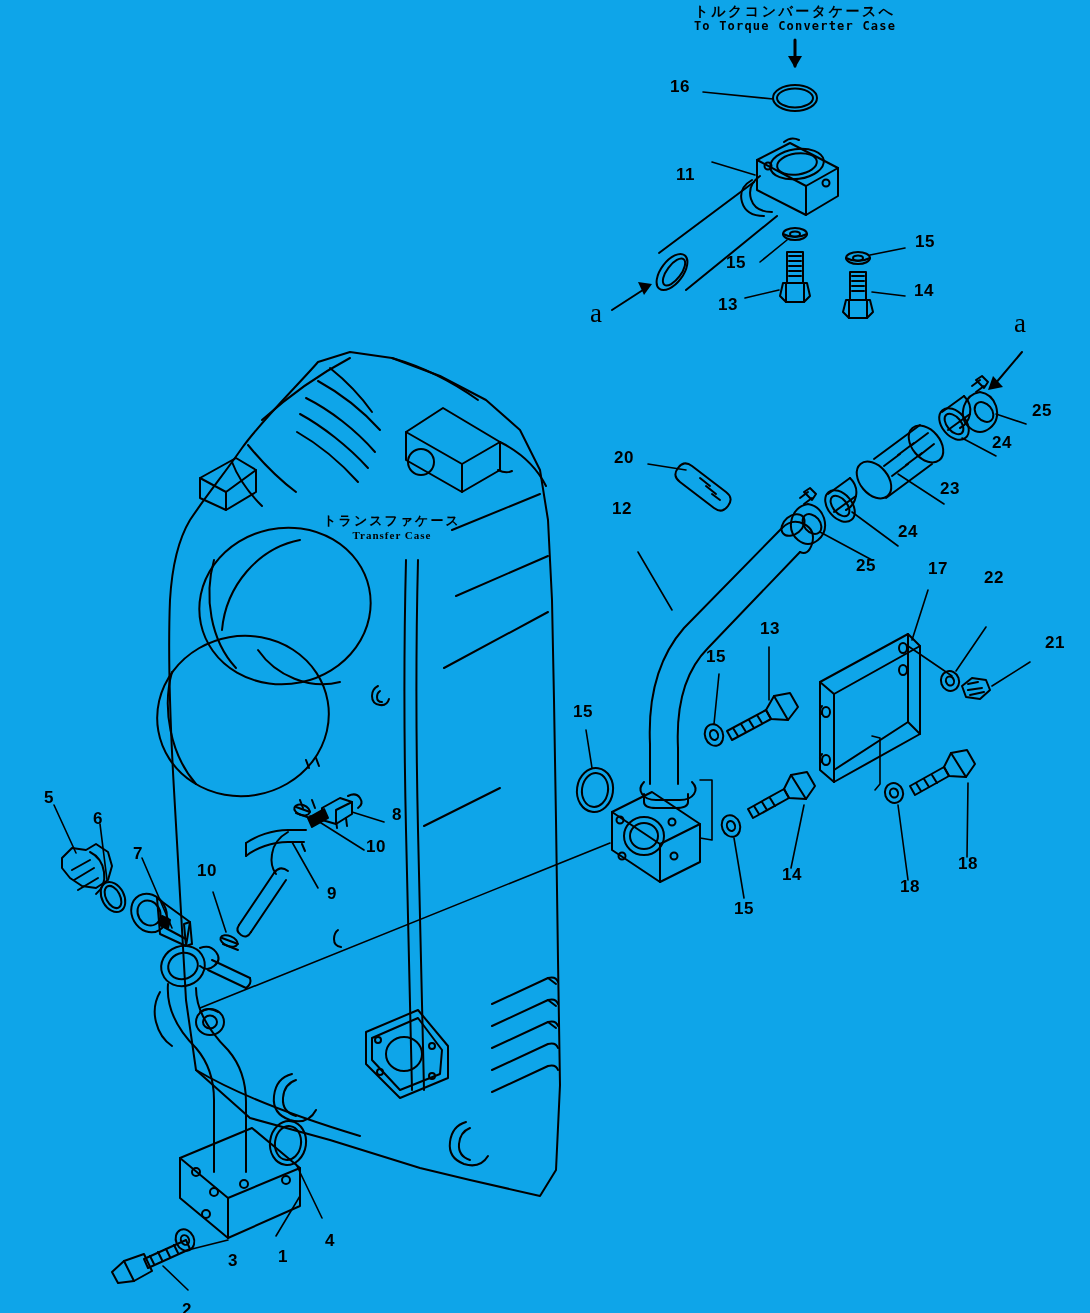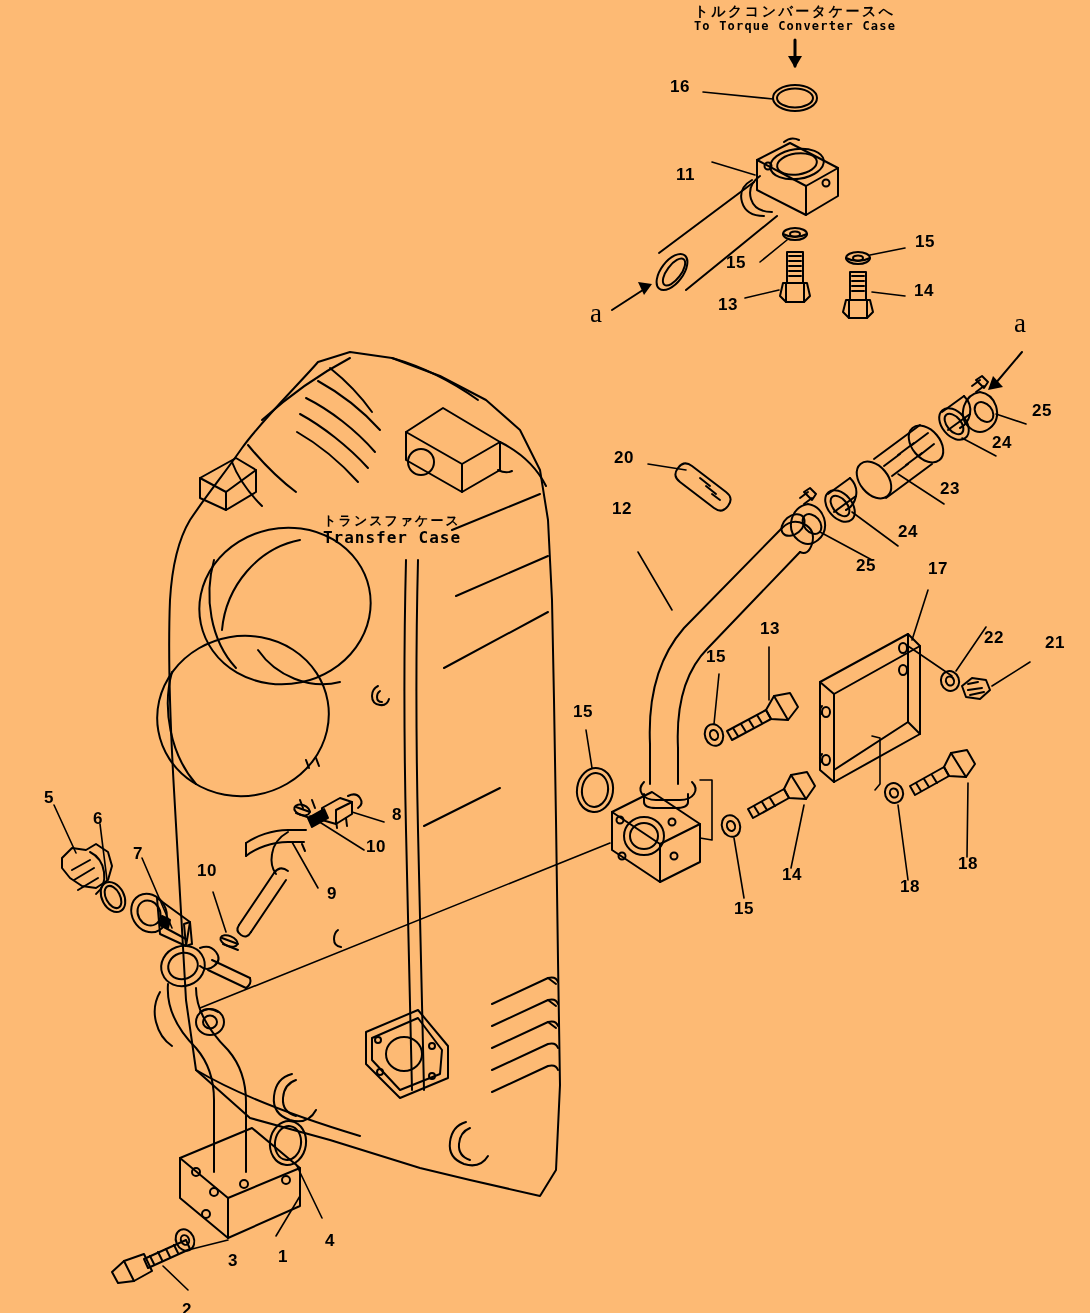--- a/index.html
+++ b/index.html
@@ -5,21 +5,21 @@
 <style>
   html,body{margin:0;padding:0;background:#ffffff;}
   body{
     font-family:"Liberation Serif", serif;
     color:#000;
   }
   #sheet{
     position:relative;
     width:1090px;
     height:1313px;
-    background:#fdba74;
+    background:#0ea5e9;
     overflow:hidden;
   }
   #sheet svg{position:absolute;top:0;left:0;}
   .lbl{
     position:absolute;
     font-family:Liberation Sans, sans-serif;
     font-size:17px;
     font-weight:700;
     line-height:1;
     color:#000;
@@ -46,21 +46,21 @@
     letter-spacing:2.5px;
   }
   .cap .en{
     display:block;
     font-family:"DejaVu Sans Mono","Liberation Mono", monospace;
     font-size:12px;
     font-weight:700;
     letter-spacing:1.2px;
   }
   .casecap .jp{font-size:13px;letter-spacing:2px;}
-  .casecap .en{font-size:16px;letter-spacing:1px;}
+  .casecap .en{font-size:11px;letter-spacing:1px;font-family:Liberation Serif, serif;}
 </style>
 </head>
 <body>
 
 <div id="sheet">
 
   <svg width="1090" height="1313" viewBox="0 0 1090 1313" xmlns="http://www.w3.org/2000/svg">
     <g fill="none" stroke="#000" stroke-width="2" stroke-linecap="round" stroke-linejoin="round">
 
       <g>
@@ -540,20 +540,20 @@
   <div class="lbl" style="left:915px;top:233px;">15</div>
   <div class="lbl" style="left:706px;top:648px;">15</div>
   <div class="lbl" style="left:573px;top:703px;">15</div>
   <div class="lbl" style="left:734px;top:900px;">15</div>
   <div class="lbl" style="left:670px;top:78px;">16</div>
   <div class="lbl" style="left:928px;top:560px;">17</div>
   <div class="lbl" style="left:958px;top:855px;">18</div>
   <div class="lbl" style="left:900px;top:878px;">18</div>
   <div class="lbl" style="left:614px;top:449px;">20</div>
   <div class="lbl" style="left:1030px;top:634px;margin-left:15px;">21</div>
-  <div class="lbl" style="left:984px;top:629px;">22</div>
+  <div class="lbl" style="left:984px;top:569px;">22</div>
   <div class="lbl" style="left:940px;top:480px;">23</div>
   <div class="lbl" style="left:992px;top:434px;">24</div>
   <div class="lbl" style="left:898px;top:523px;">24</div>
   <div class="lbl" style="left:1032px;top:402px;">25</div>
   <div class="lbl" style="left:856px;top:557px;">25</div>
 
 </div>
 
 </body></html>

